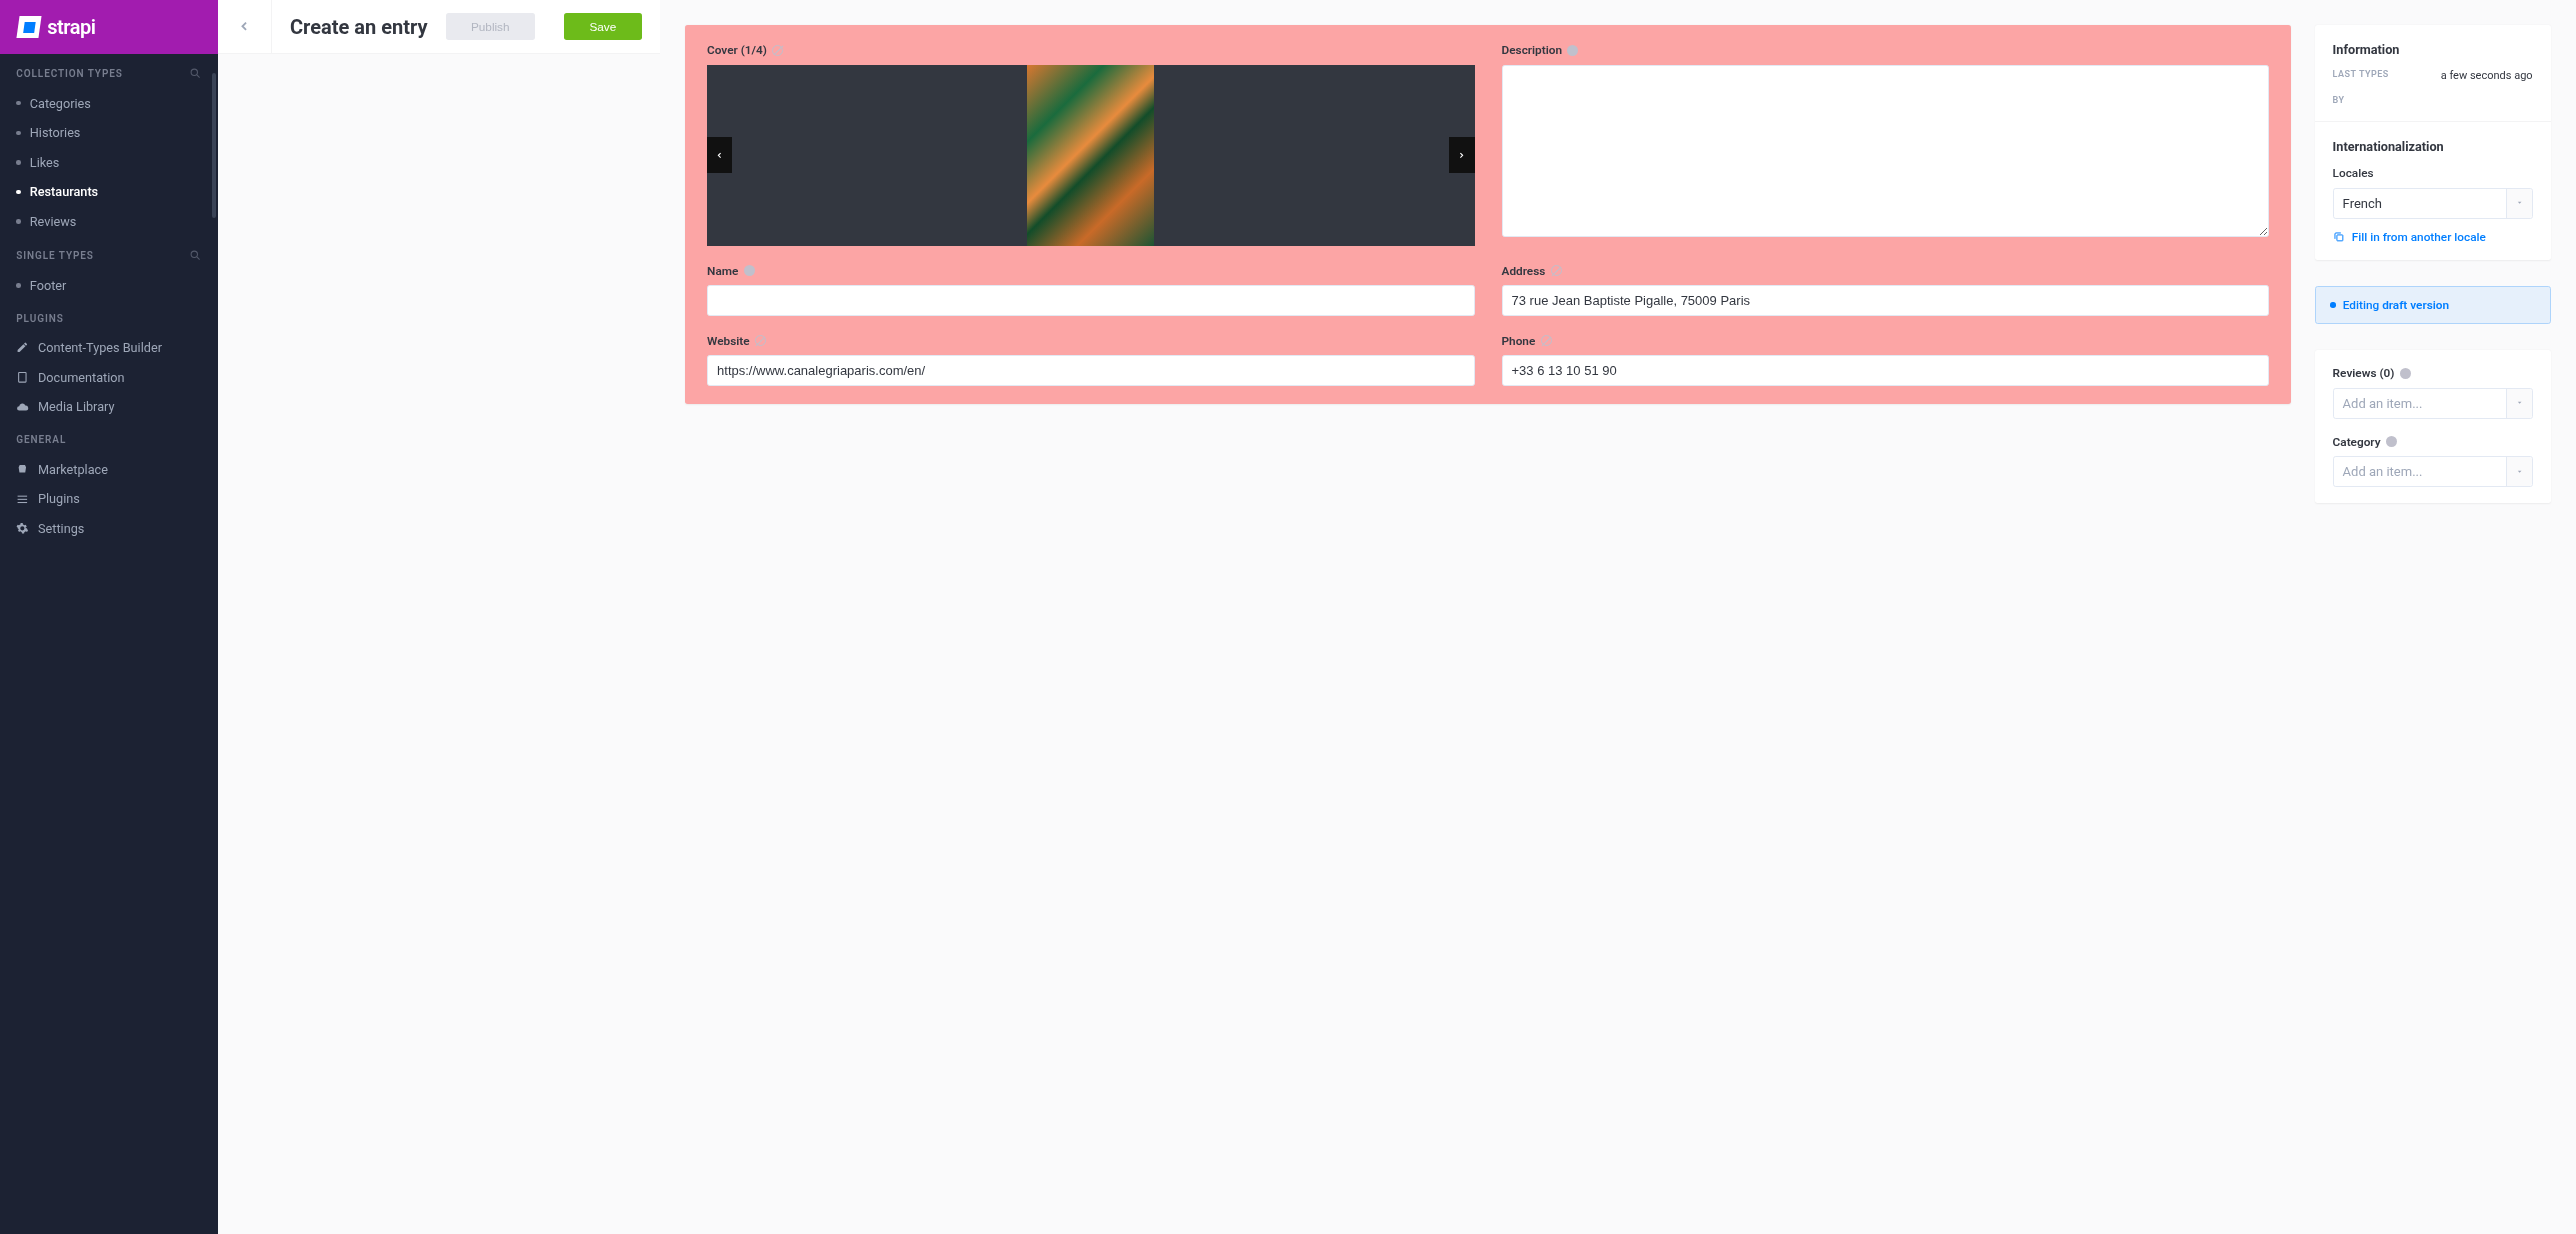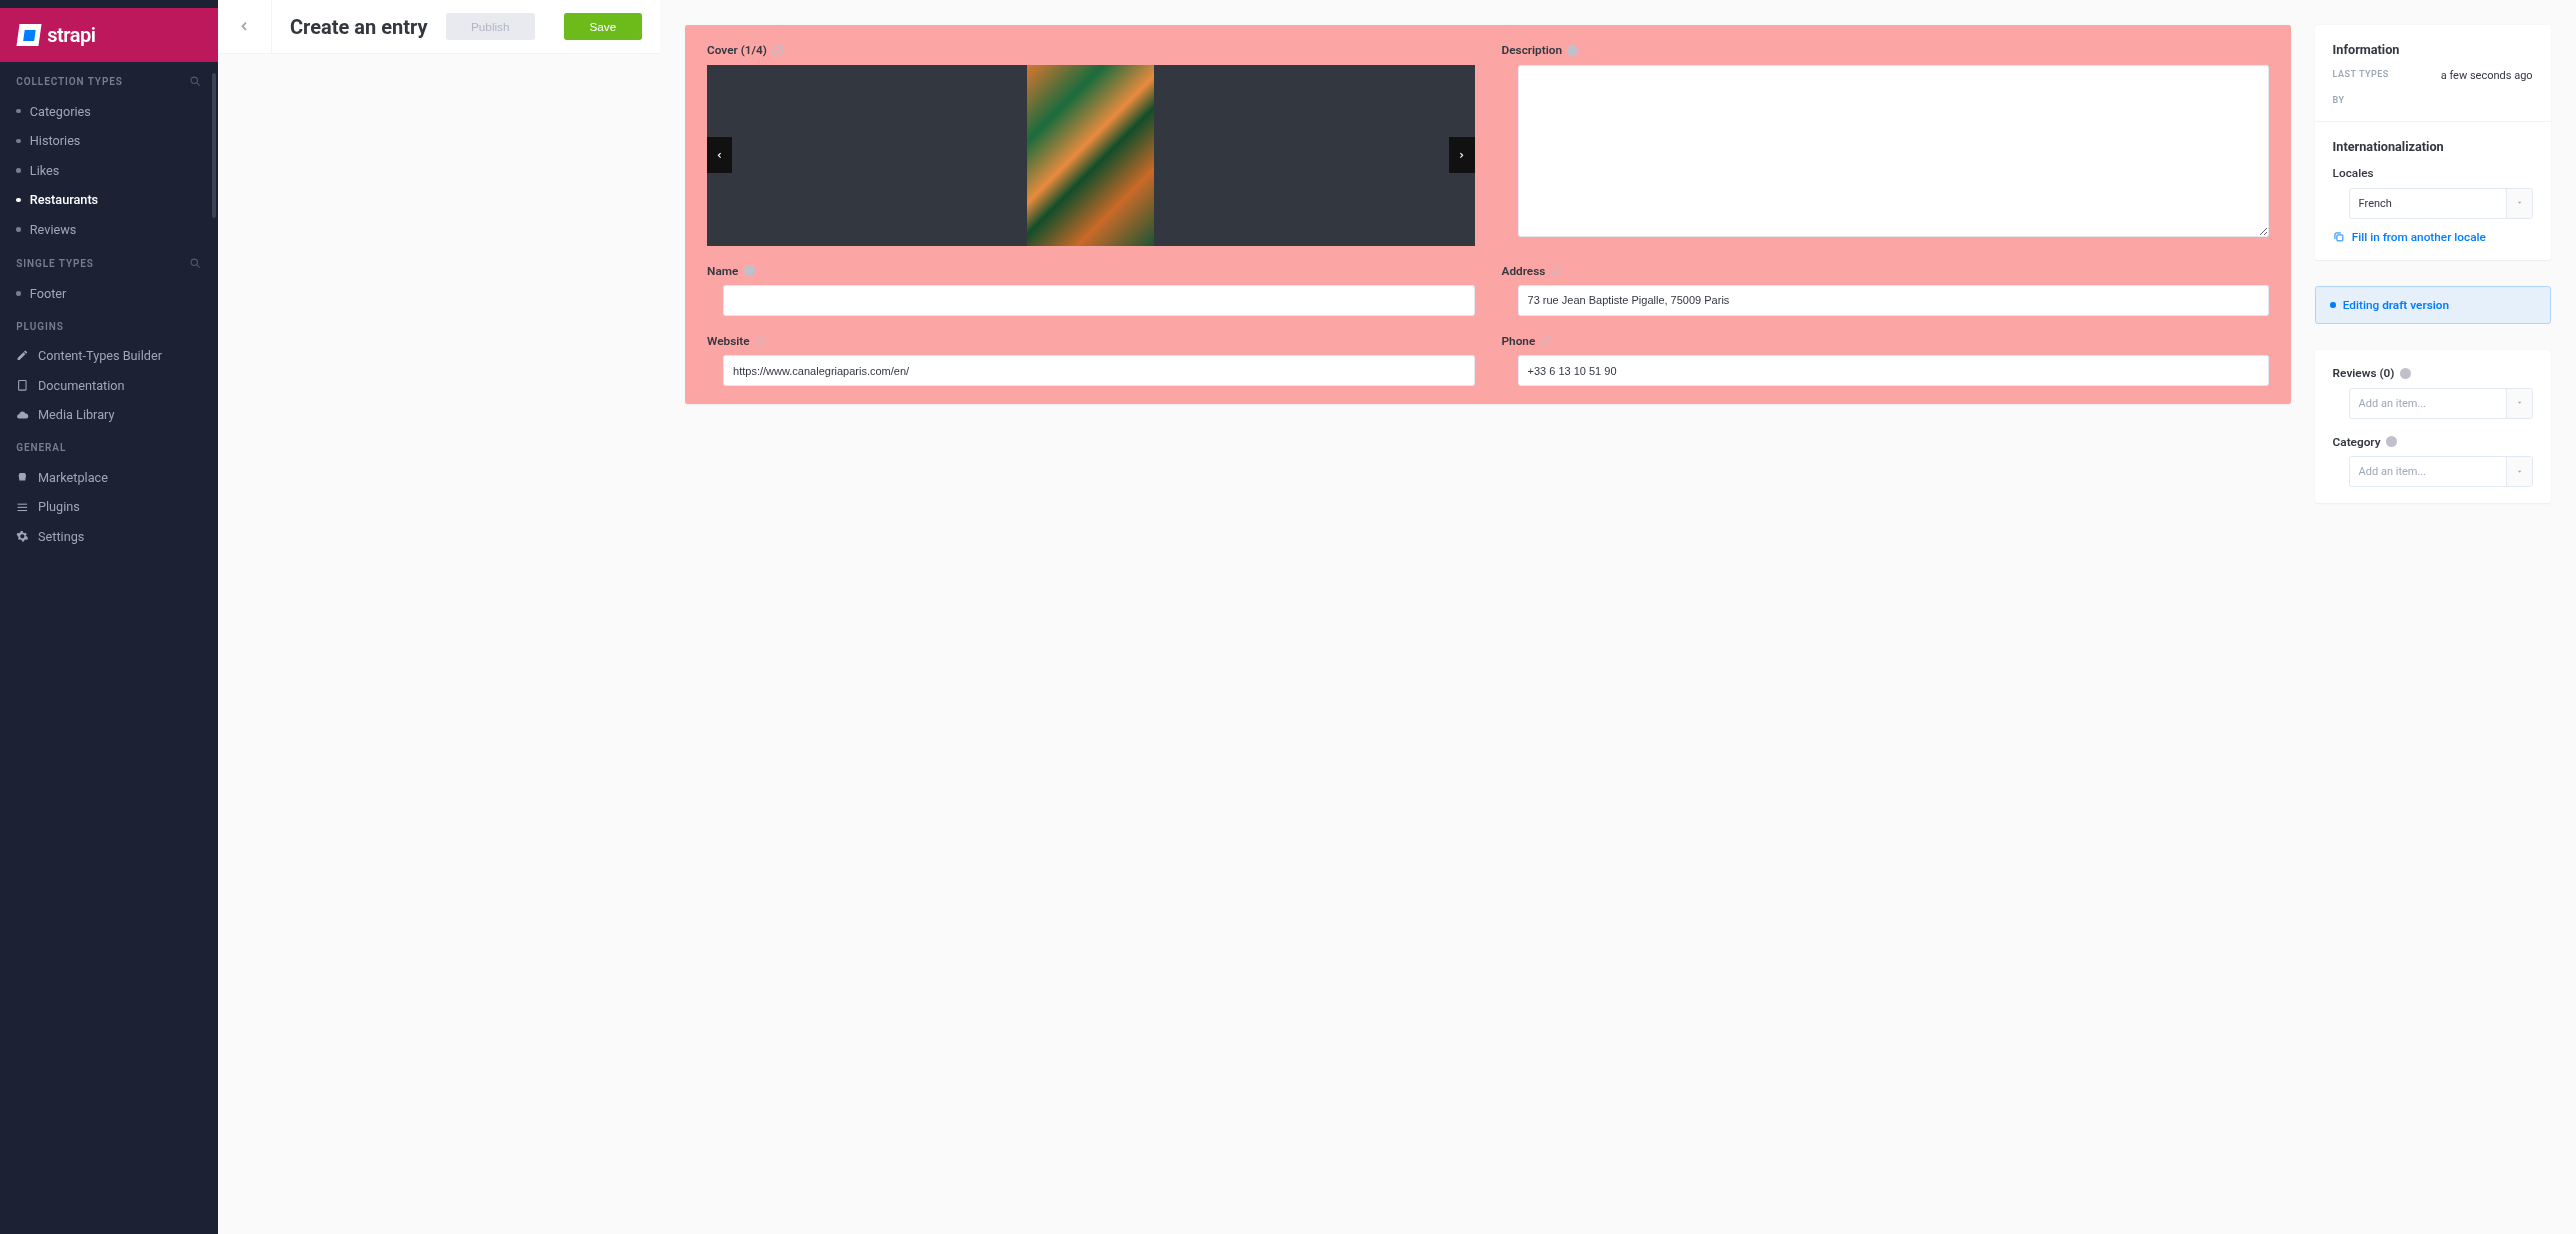--- a/index.html
+++ b/index.html
@@ -1,20 +1,20 @@
 <!DOCTYPE html>
 <html style="font-size:14.5px"><head>
 <meta charset="utf-8">
 <style>
 * { box-sizing: border-box; margin: 0; padding: 0; }
 body { font-family: -apple-system, BlinkMacSystemFont, "Segoe UI", Roboto, sans-serif; background: #fafafb; color: #333740; font-size: 11.8px; }
 .app { display: flex; height: 100vh; }
 
 .sidebar { width: 218px; background: #1c2233; color: #c0c0cc; flex-shrink: 0; overflow-y: auto; position: relative; }
-.sidebar-header { background: #be185d; height: 54px; display: flex; align-items: center; padding: 0 18px; gap: 7.3px; margin-top: 8px; }
+.sidebar-header { background: #a21caf; height: 54px; display: flex; align-items: center; padding: 0 18px; gap: 7.3px; }
 .logo-icon { width: 22px; height: 22px; background: #fff; transform: skewX(-8deg); display: flex; align-items: center; justify-content: center; }
 .logo-icon::before { content: ""; width: 11px; height: 11px; background: #007eff; }
 .logo-text { color: #fff; font-size: 20px; font-weight: 600; letter-spacing: -0.5px; }
 
 .section-header { display: flex; justify-content: space-between; align-items: center; padding: 12.7px 16.3px 9px; color: #787e8f; font-size: 10px; letter-spacing: 0.9px; font-weight: 600; }
 .section-header .search-icon { width: 12.7px; height: 12.7px; opacity: 0.6; cursor: pointer; }
 
 .nav-list { list-style: none; }
 .nav-item { display: flex; align-items: center; padding: 7.3px 16.3px; color: #9ea7b8; font-size: 12.7px; cursor: pointer; gap: 9px; }
 .nav-item.active { color: #fff; font-weight: 500; }
@@ -36,21 +36,21 @@
 .form-card { background: #fca5a5; border-radius: 2.7px; box-shadow: 0 0.9px 1.8px rgba(0,0,0,0.06); flex: 1; padding: 18px 22px; }
 .side-col { width: 236px; flex-shrink: 0; display: flex; flex-direction: column; gap: 26px; }
 
 .form-grid { display: grid; grid-template-columns: 1fr 1fr; gap: 18px 27px; }
 .field { display: flex; flex-direction: column; gap: 7.3px; }
 .field-label { font-size: 11.8px; font-weight: 600; color: #333740; display: flex; align-items: center; gap: 5.4px; }
 .badge-icon { width: 11px; height: 11px; border-radius: 50%; background: #c0c0cc; display: inline-block; }
 .badge-icon.strike { position: relative; background: transparent; border: 0.9px solid #c0c0cc; }
 .badge-icon.strike::after { content: ""; position: absolute; width: 12.7px; height: 0.9px; background: #c0c0cc; top: 50%; left: -1.8px; transform: rotate(-45deg); }
 
-.text-input, .select-input { height: 31px; border: 0.9px solid #e3e9f3; border-radius: 2.7px; padding: 0 9px; font-size: 11px; color: #333740; background: #fff; margin-left: 16px; }
+.text-input, .select-input { height: 31px; border: 0.9px solid #e3e9f3; border-radius: 2.7px; padding: 0 9px; font-size: 13px; color: #333740; background: #fff; }
 textarea.text-input { height: 172px; padding: 9px; resize: vertical; font-family: inherit; }
 .select-input { display: flex; align-items: center; justify-content: space-between; position: relative; cursor: pointer; }
 .select-caret-box { position: absolute; right: 0; top: 0; width: 25.4px; height: 100%; background: #fafafb; border-left: 0.9px solid #e3e9f3; display: flex; align-items: center; justify-content: center; border-radius: 0 2.7px 2.7px 0; }
 
 .cover-box { height: 181px; background: #333740; position: relative; display: flex; align-items: center; justify-content: center; overflow: hidden; }
 .cover-img { height: 100%; width: 127px; background: linear-gradient(135deg, #d97730 0%, #1a6b3d 25%, #e88b3d 45%, #124d2a 55%, #c96a28 75%, #1c5534 100%); }
 .carousel-btn { position: absolute; width: 25.4px; height: 36px; background: #111; color: #fff; display: flex; align-items: center; justify-content: center; cursor: pointer; }
 .carousel-btn.left { left: 0; }
 .carousel-btn.right { right: 0; }
 

